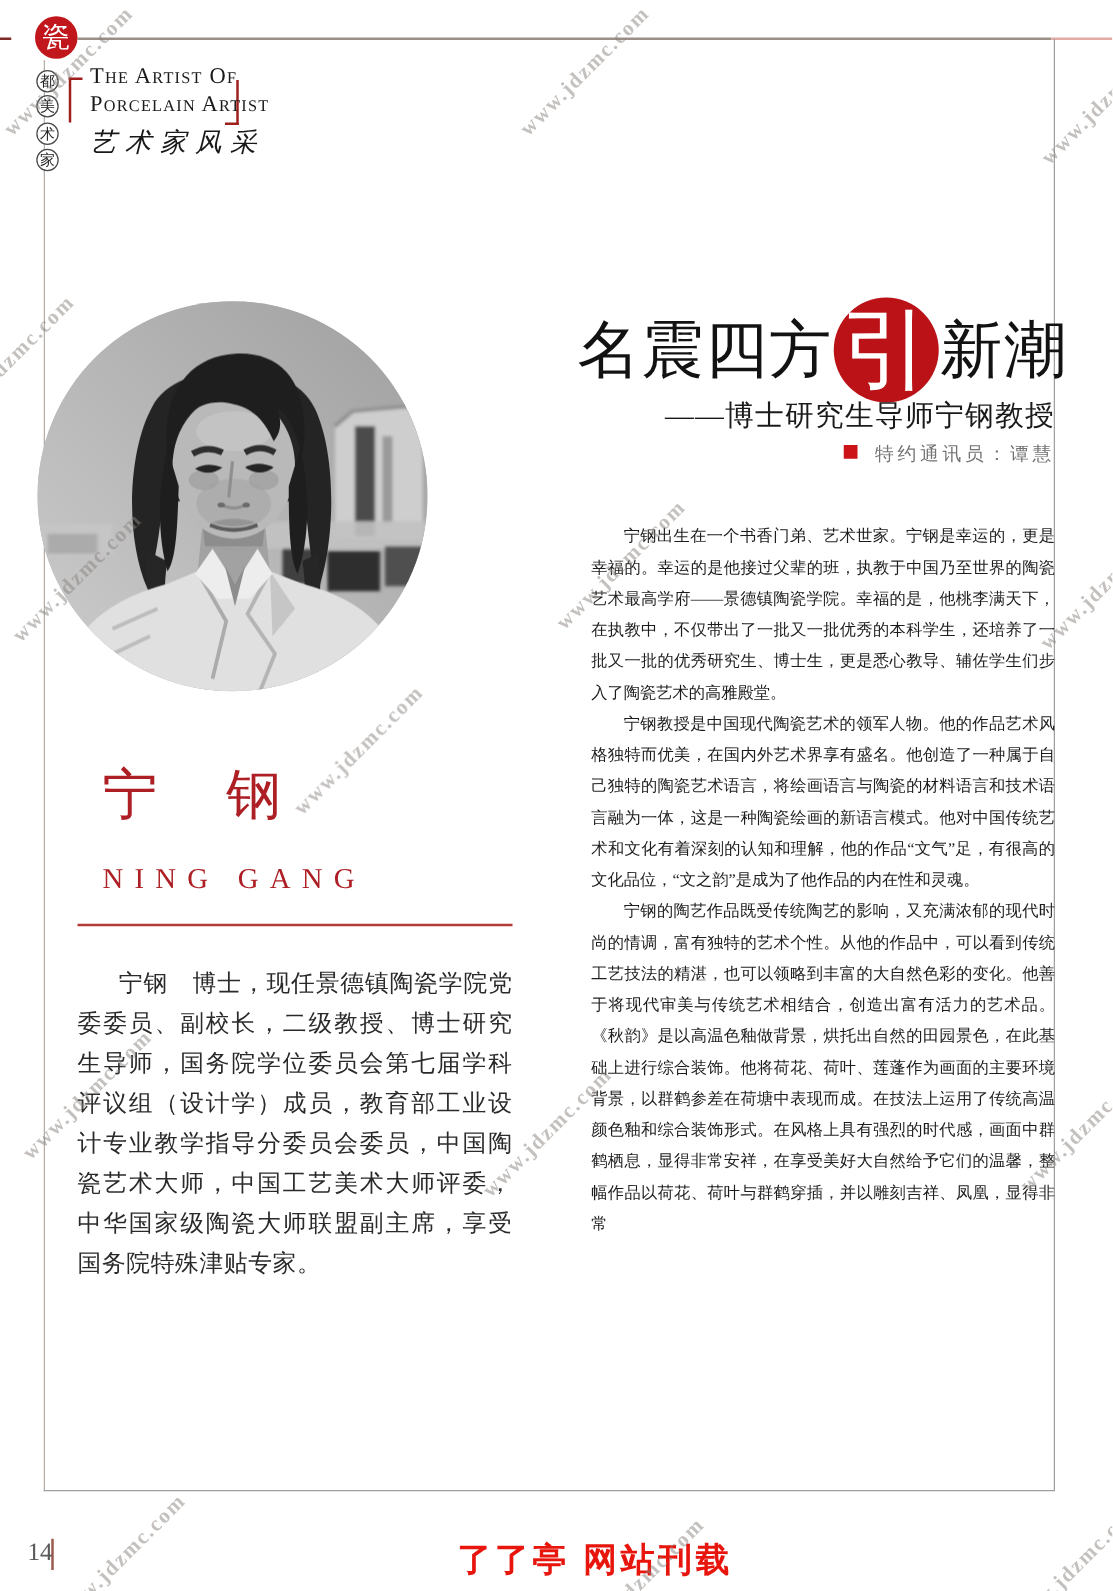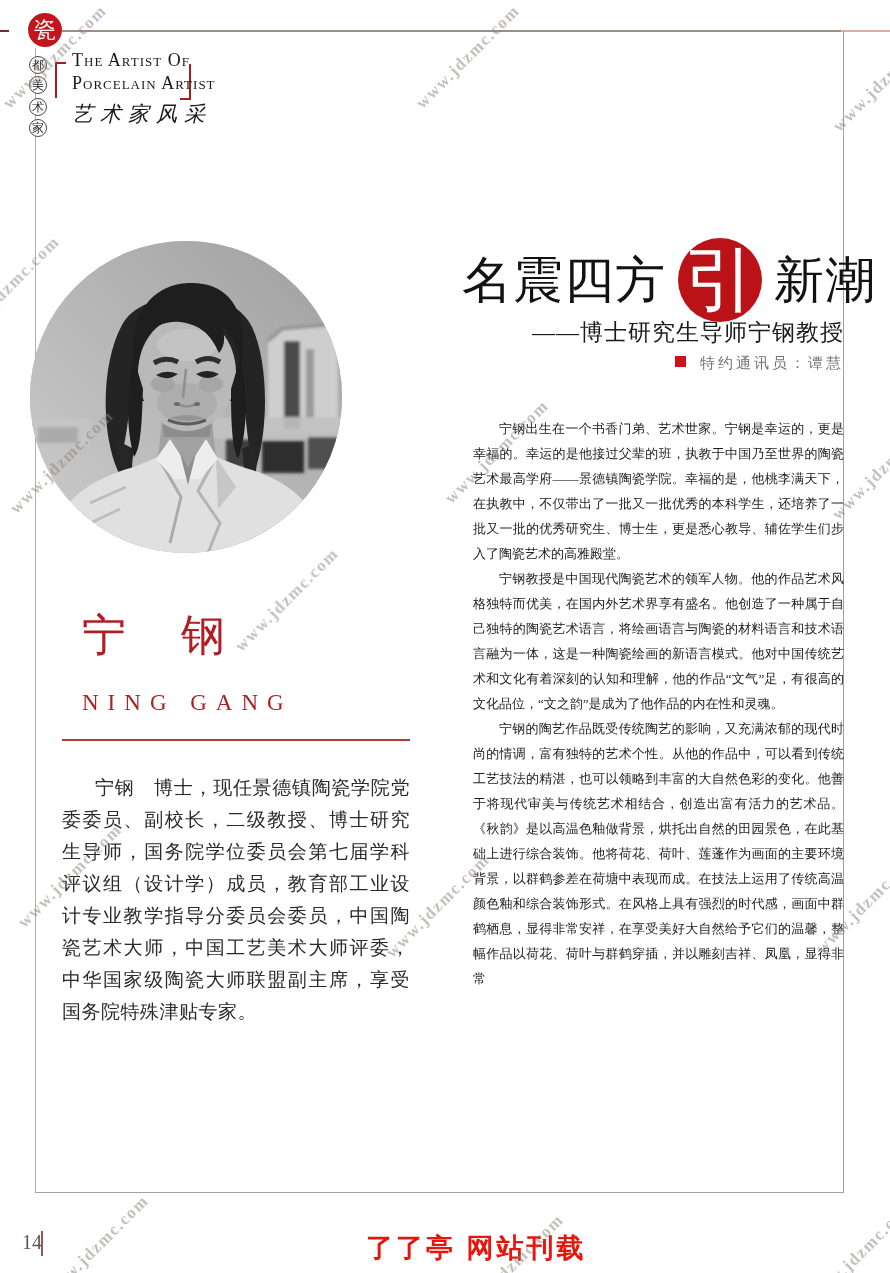--- a/index.html
+++ b/index.html
@@ -48,21 +48,21 @@
   .name-en{position:absolute;left:82px;top:690px;font-size:23px;letter-spacing:9px;color:#ad1f24;white-space:nowrap;}
   .name-rule{position:absolute;left:62px;top:739px;width:348px;height:2px;background:#b33a35;}
   .bio{
     position:absolute;left:62px;top:772px;width:348px;
     font-size:19px;line-height:32px;text-align:justify;text-indent:33px;
     color:#2a2a2a;letter-spacing:0.5px;
   }
   
   .title-row{
     position:absolute;left:462px;top:236px;width:400px;height:88px;
-    display:flex;align-items:center;white-space:nowrap;gap:11px;
+    display:flex;align-items:center;white-space:nowrap;
   }
   .title-txt{font-size:50px;font-weight:500;color:#121212;letter-spacing:1px;}
   .title-circle{
     flex:0 0 auto;width:84px;height:84px;border-radius:50%;background:#bb1218;
     display:flex;align-items:center;justify-content:center;margin:0 1px;
   }
   .title-circle span{color:#ffffff;font-size:72px;line-height:84px;font-weight:500;}
   .subtitle{
     position:absolute;left:462px;top:317px;width:382px;text-align:right;
     font-size:23px;color:#1a1a1a;letter-spacing:1px;white-space:nowrap;

